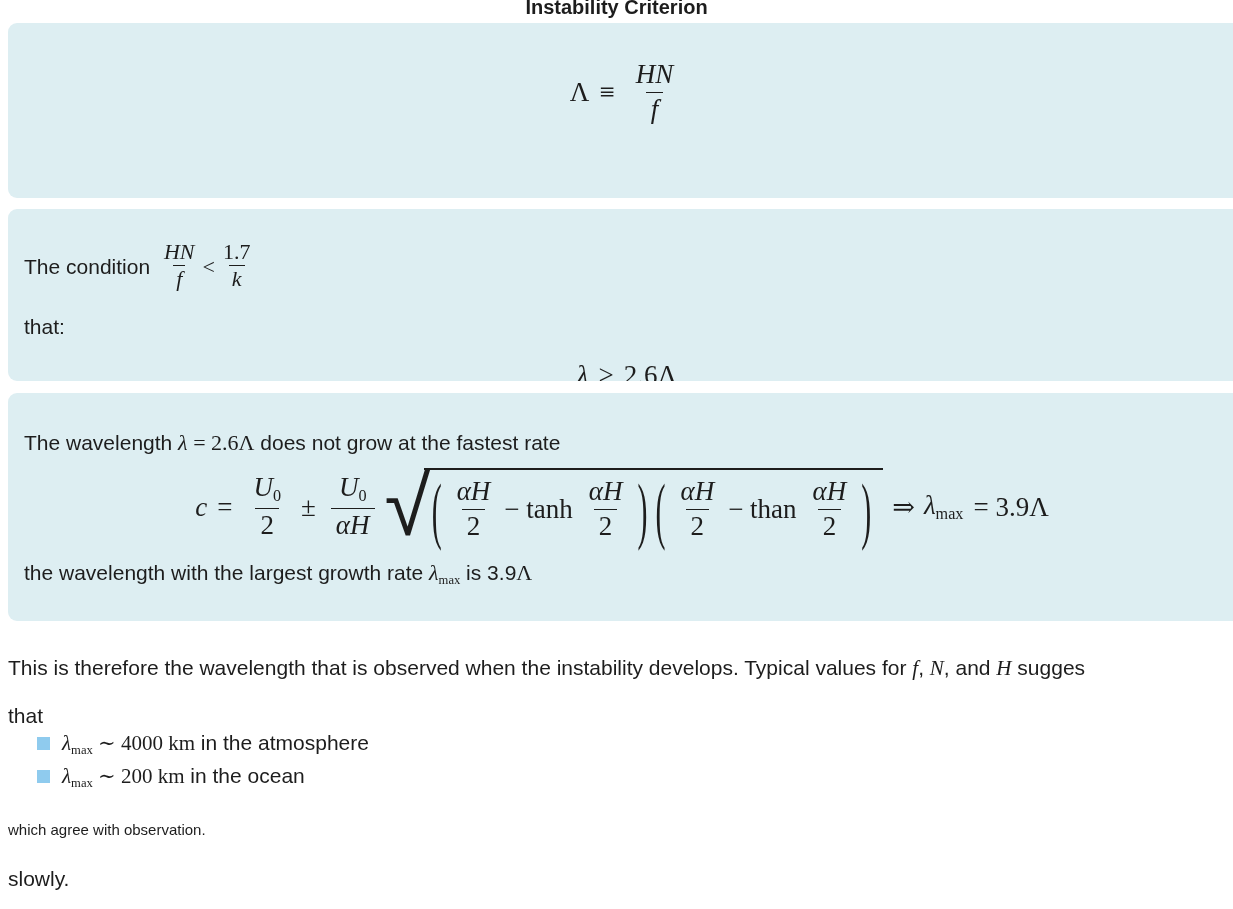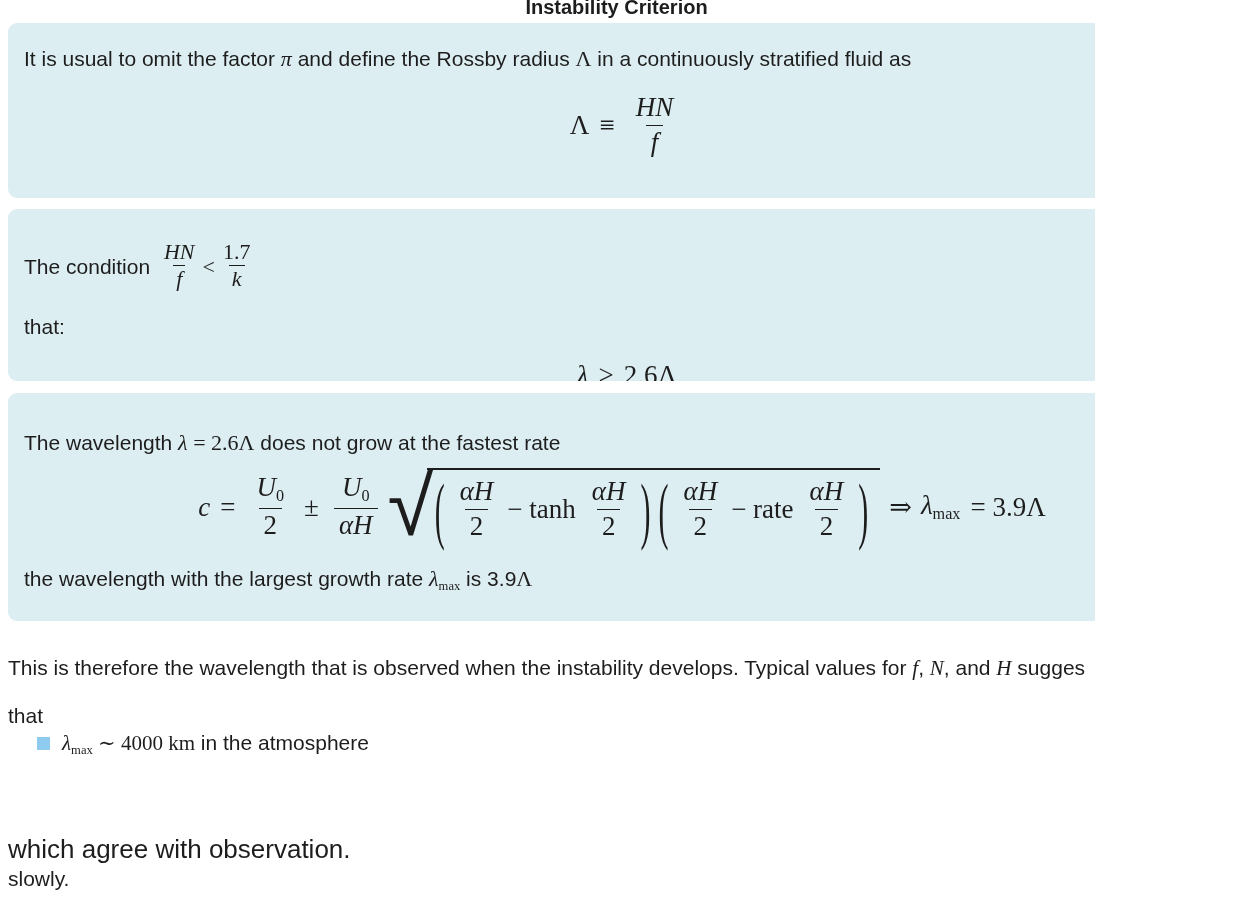--- a/index.html
+++ b/index.html
@@ -3,21 +3,21 @@
 <meta charset="utf-8">
 <style>
   :root{
     --box-bg:#ddeef2;
     --bullet:#8fcbee;
     --text:#1d1d1d;
   }
   *{margin:0;padding:0;box-sizing:border-box;}
   html,body{width:1233px;height:909px;overflow:hidden;background:#ffffff;}
   body{font-family:"Liberation Sans","DejaVu Sans",sans-serif;color:var(--text);}
-  .page{position:relative;width:1095px;height:909px;overflow:hidden;}
+  .page{position:relative;width:1233px;height:909px;overflow:hidden;}
 
   .page-title{position:absolute;top:-4px;left:0;width:1233px;text-align:center;
     font-size:20px;font-weight:600;line-height:22px;}
 
   .callout{position:absolute;left:8px;width:1240px;background:var(--box-bg);
     border-radius:9px;padding:19px 18px 0 16px;overflow:hidden;}
   .box1{top:23px;height:175px;}
   .box2{top:209px;height:172px;}
   .box3{top:393px;height:228px;}
 
@@ -31,21 +31,21 @@
   .sub{font-size:0.60em;font-style:normal;font-family:"Liberation Serif","DejaVu Serif",serif;
     vertical-align:-0.32em;letter-spacing:0;}
   .atom{display:inline-block;white-space:nowrap;}
 
   .math-display{display:flex;justify-content:center;align-items:center;
     font-size:27px;color:var(--text);
     font-family:"Liberation Serif","DejaVu Serif",serif;}
   .f1{margin-top:16px;}
   .f2{margin-top:17px;}
   .f3{margin-top:6px;}
-  .b3-bottom{margin-top:13px;}
+  .b3-bottom{margin-top:7px;}
 
   .dfrac{display:inline-flex;flex-direction:column;align-items:center;margin:0 6px;}
   .dfrac .num,.dfrac .den{padding:1px 5px;line-height:1.18;text-align:center;}
   .dfrac .den{border-top:1.7px solid currentColor;}
 
   .ifrac{display:inline-flex;flex-direction:column;align-items:center;
     font-size:15px;vertical-align:middle;margin:0 5px;transform:translateY(-3px);}
   .ifrac .num,.ifrac .den{padding:0 3px;line-height:1.2;text-align:center;}
   .ifrac .den{border-top:1.2px solid currentColor;}
 
@@ -59,34 +59,31 @@
   .radicand{display:inline-flex;align-items:center;
     border-top:2.2px solid currentColor;padding:5px 8px 2px 4px;}
   .bigp{font-family:"Liberation Serif","DejaVu Serif",serif;font-size:30px;
     display:inline-block;transform:scaleY(2.5);margin:0 4px;}
 
   .para1{position:absolute;top:637px;left:8px;width:1300px;font-size:21px;line-height:33px;}
   .blist{position:absolute;top:730px;left:37px;list-style:none;font-size:21px;}
   .blist li{line-height:25px;white-space:nowrap;}
   .bullet-sq{width:13px;height:13px;background:var(--bullet);display:inline-block;
     margin-right:12px;vertical-align:0px;}
-  .footer1{position:absolute;top:813px;left:8px;font-size:26px;line-height:33px;white-space:nowrap;margin-top:20px;}
+  .footer1{position:absolute;top:813px;left:8px;font-size:15px;line-height:33px;white-space:nowrap;}
   .footer2{position:absolute;top:848px;left:8px;font-size:21px;line-height:33px;}
 </style>
 </head>
 <body>
 
 <div class="page">
 
   <div class="page-title">Instability Criterion</div>
 
   <section class="callout box1">
-    <p class="btext">
-      <span>It is usual to omit the factor </span><span class="mi">π</span><span> and define the Rossby radius </span><span class="mr">Λ</span><span> in a continuously stratified fluid as</span>
-    </p>
     <div class="math-display f1">
       <span class="mr">Λ</span>
       <span class="mr eq">≡</span>
       <span class="dfrac">
         <span class="num mi">HN</span>
         <span class="den mi">f</span>
       </span>
     </div>
   </section>
 
@@ -140,21 +137,21 @@
           <span class="dfrac">
             <span class="num mi">αH</span>
             <span class="den mr">2</span>
           </span>
           <span class="bigp">)</span>
           <span class="bigp">(</span>
           <span class="dfrac">
             <span class="num mi">αH</span>
             <span class="den mr">2</span>
           </span>
-          <span class="mr fn">− rate</span>
+          <span class="mr fn">− than</span>
           <span class="dfrac">
             <span class="num mi">αH</span>
             <span class="den mr">2</span>
           </span>
           <span class="bigp">)</span>
         </span>
       </span>
       <span class="mr op">⇒</span>
       <span class="atom"><span class="mi">λ</span><span class="sub">max</span></span>
       <span class="mr eq">= 3.9Λ</span>
@@ -168,20 +165,23 @@
     <span class="line">
       <span>This is therefore the wavelength that is observed when the instability develops. Typical values for </span><span class="mi">f</span><span>, </span><span class="mi">N</span><span>, and </span><span class="mi">H</span><span> sugges</span>
     </span>
     <span class="line">that</span>
   </p>
 
   <ul class="blist">
     <li>
       <span class="bullet-sq"></span><span class="atom"><span class="mi">λ</span><span class="sub">max</span></span><span class="mr"> ∼ 4000 km</span><span> in the atmosphere</span>
     </li>
+    <li>
+      <span class="bullet-sq"></span><span class="atom"><span class="mi">λ</span><span class="sub">max</span></span><span class="mr"> ∼ 200 km</span><span> in the ocean</span>
+    </li>
   </ul>
 
   <p class="footer1">which agree with observation.</p>
   <p class="footer2">
     <span class="line">slowly.</span>
   </p>
 
 </div>
 
 </body></html>

